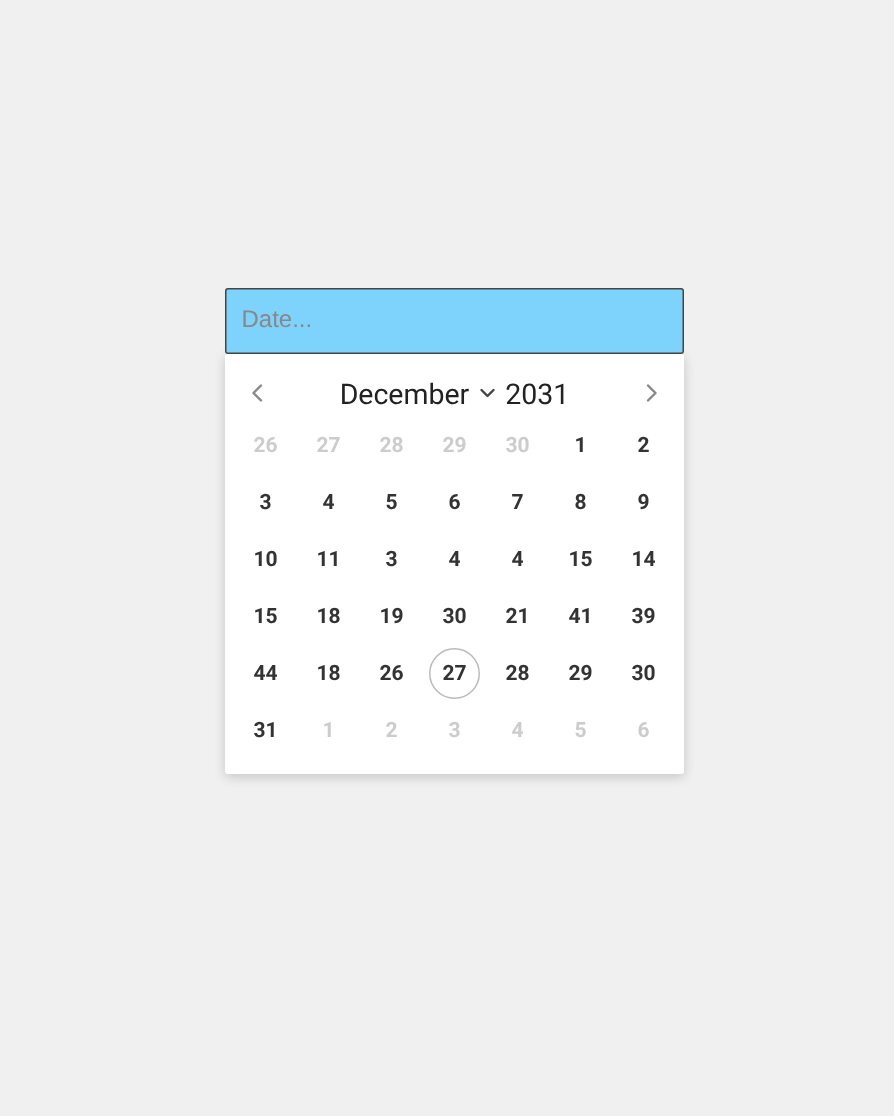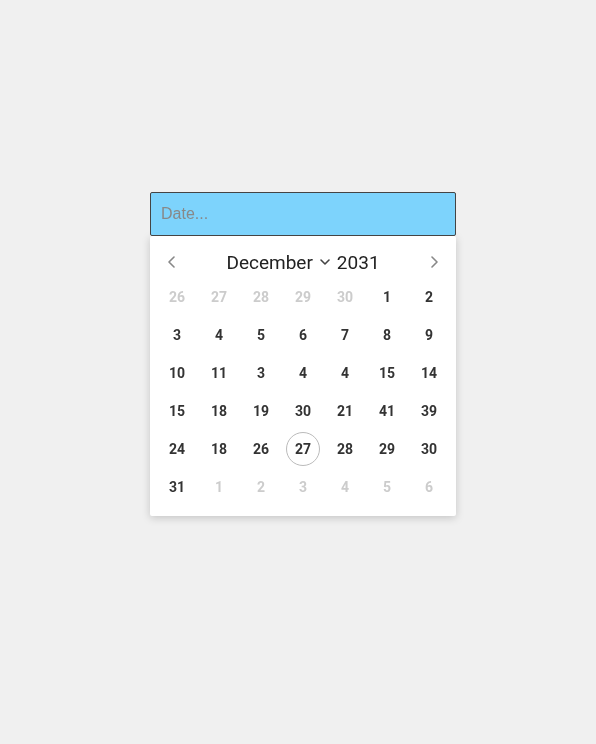--- a/index.html
+++ b/index.html
@@ -156,21 +156,21 @@
         <div class="day">4</div>
         <div class="day">15</div>
         <div class="day">14</div>
         <div class="day">15</div>
         <div class="day">18</div>
         <div class="day">19</div>
         <div class="day">30</div>
         <div class="day">21</div>
         <div class="day">41</div>
         <div class="day">39</div>
-        <div class="day">24</div>
+        <div class="day">44</div>
         <div class="day">18</div>
         <div class="day">26</div>
         <div class="day today">27</div>
         <div class="day">28</div>
         <div class="day">29</div>
         <div class="day">30</div>
         <div class="day">31</div>
         <div class="day out">1</div>
         <div class="day out">2</div>
         <div class="day out">3</div>

